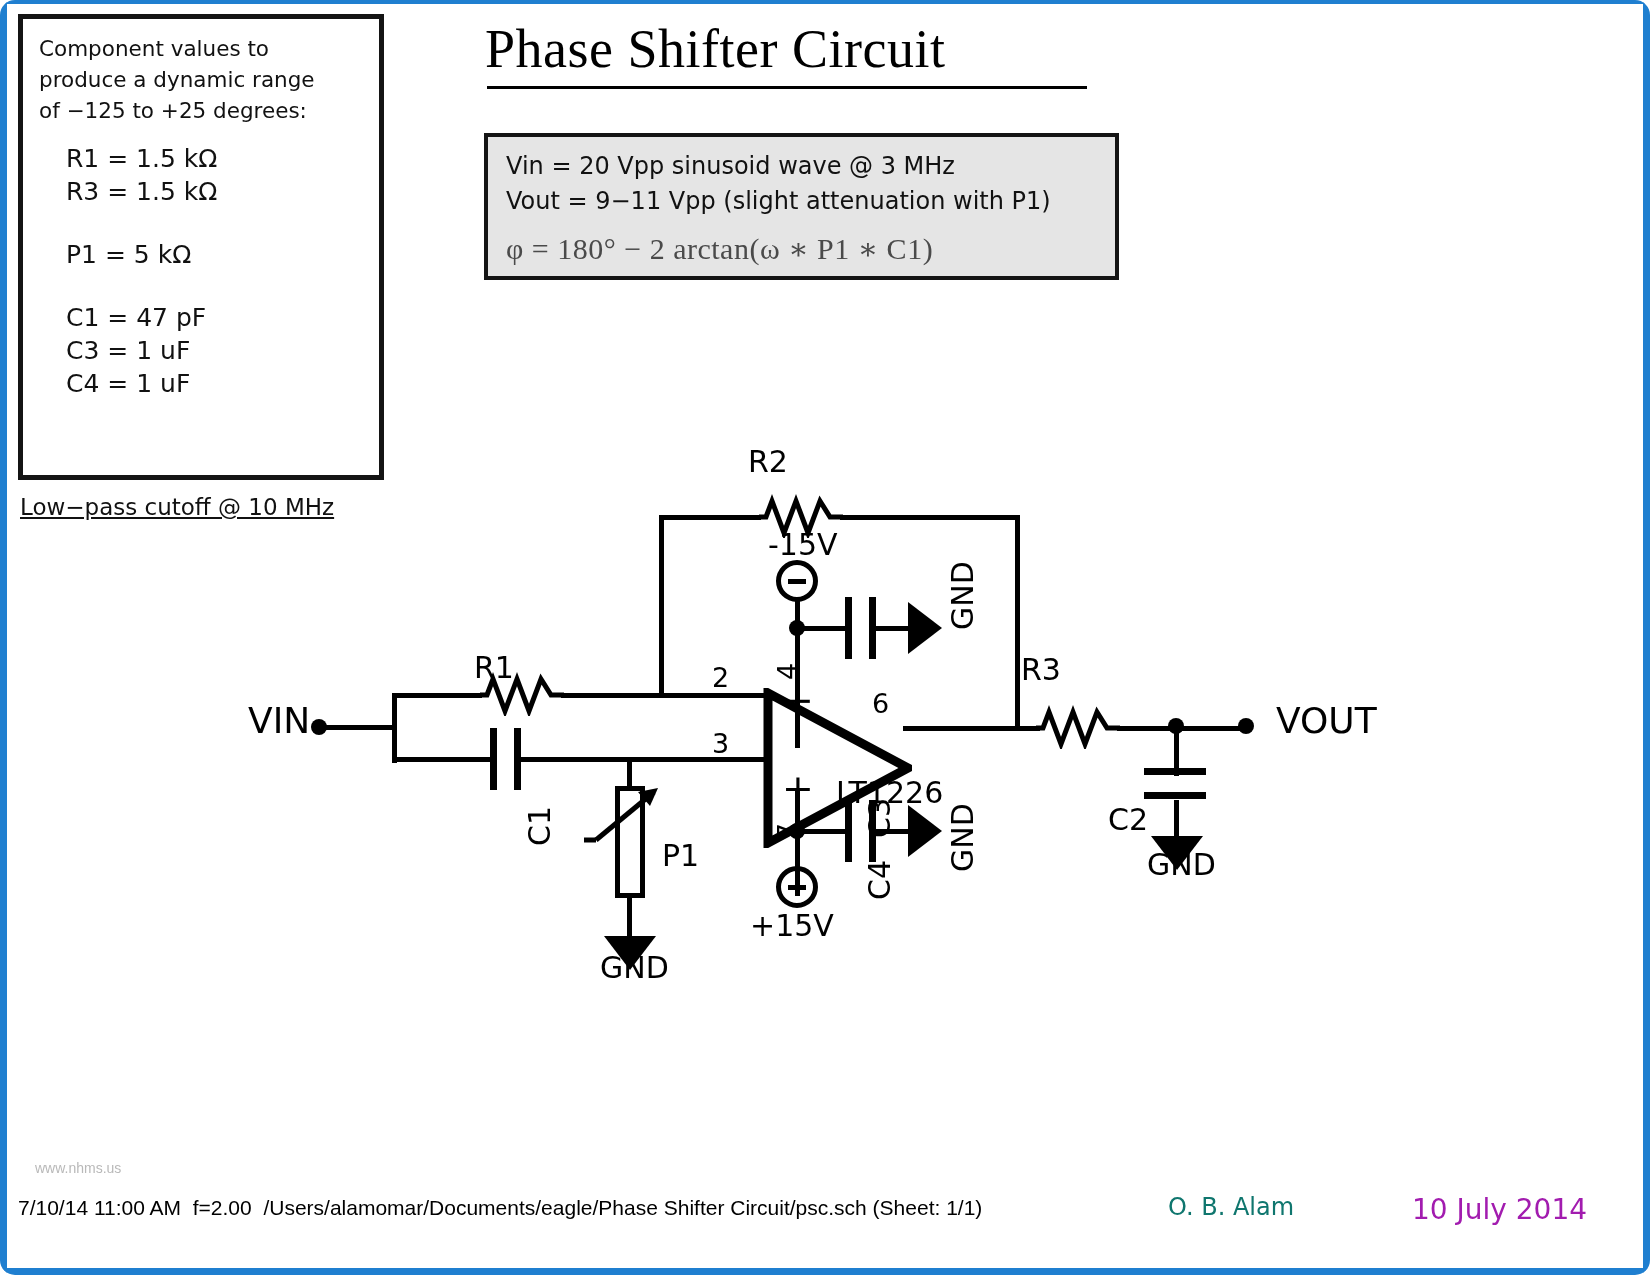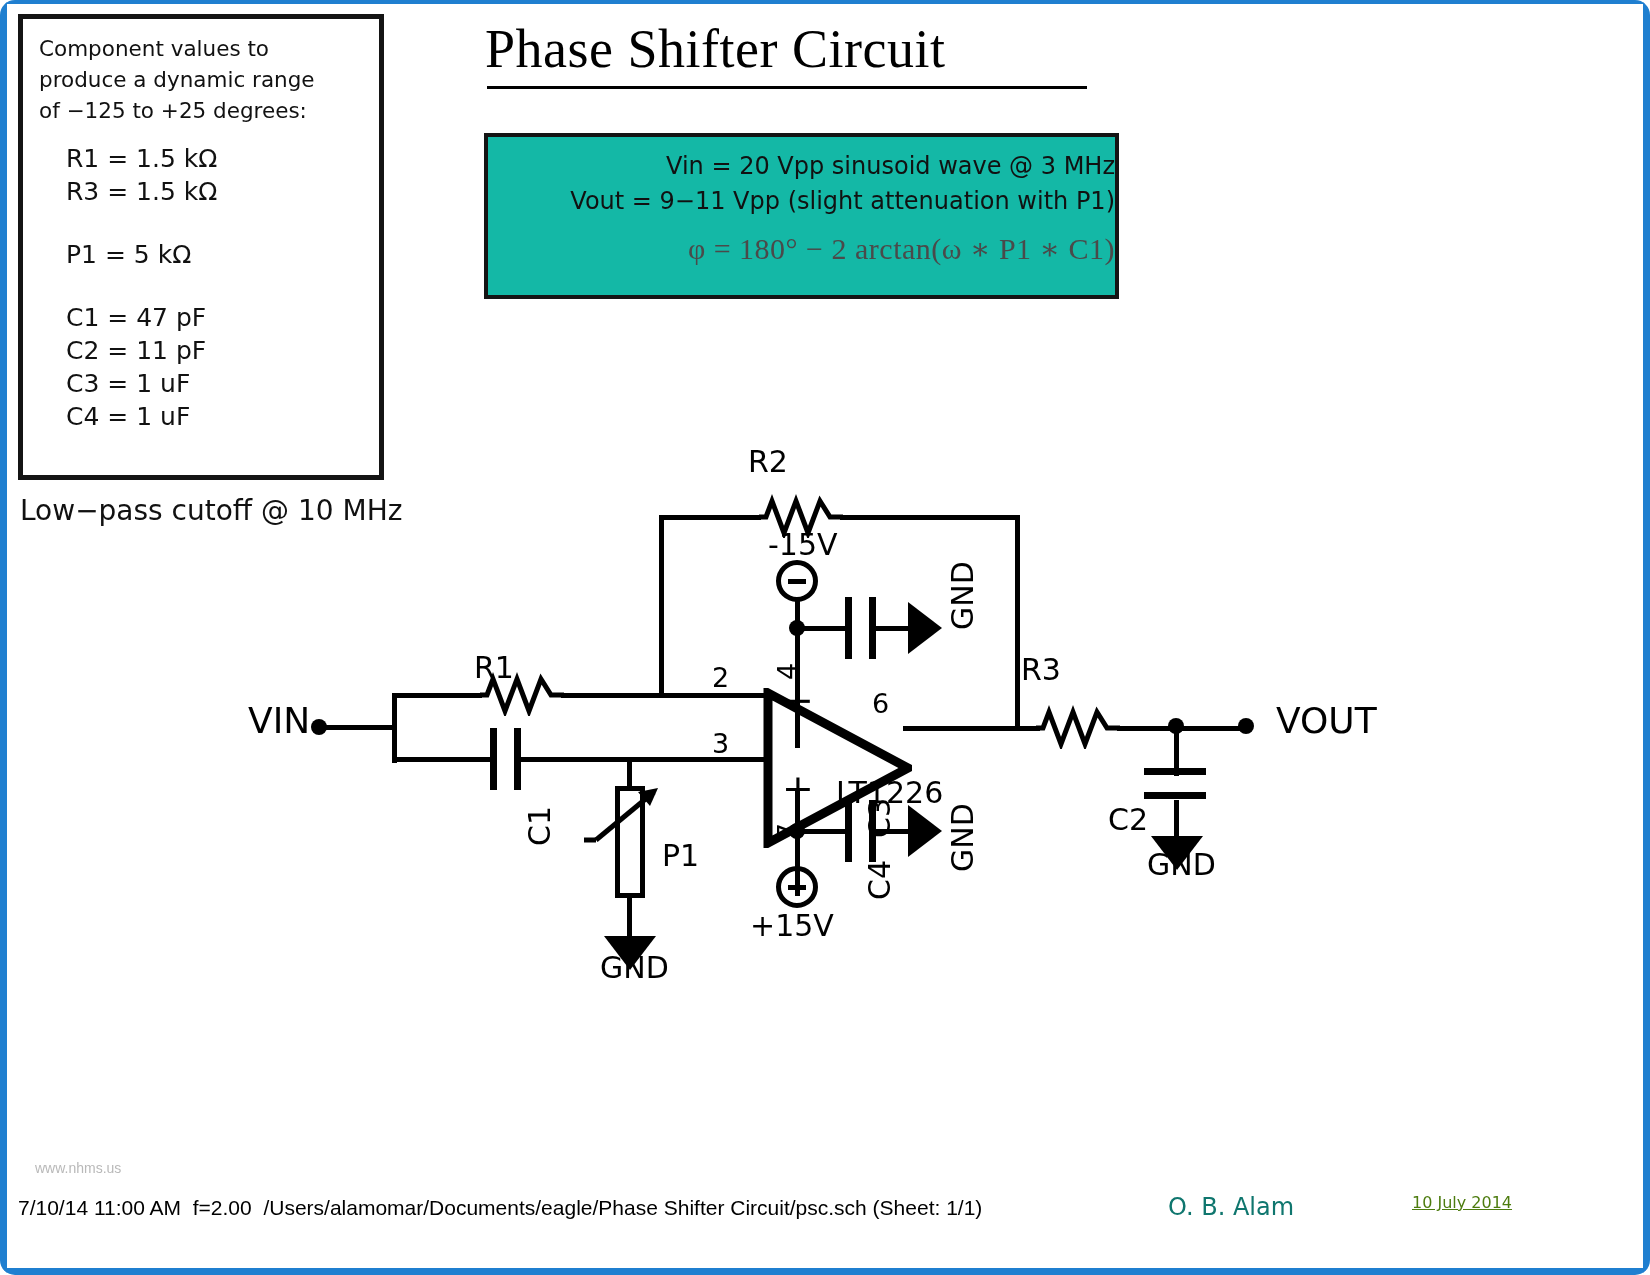--- a/index.html
+++ b/index.html
@@ -49,49 +49,49 @@
     line-height: 33px;
     color: #111;
     padding-left: 8px;
     white-space: pre;
     margin-left: 19px;
   }
   .vgap { height: 30px; }
 
   #lowpass {
     left: 20px; top: 494px;
-    font-size: 28px;
+    font-size: 23px;
     color: #111;
     white-space: pre;
+    text-decoration: underline;
   }
 
   
   #title {
     left: 485px; top: 18px;
     font-family: "Liberation Serif", "DejaVu Serif", serif;
     font-size: 54px;
     color: #000;
     letter-spacing: 0.5px;
     white-space: pre;
   }
   #title-rule {
     left: 487px; top: 86px;
     width: 600px; height: 3px;
     background: #000;
   }
 
   
   #spec-box {
     left: 484px; top: 133px;
-    width: 635px; height: 166px;
+    width: 635px; height: 147px;
     border: 4px solid #141414;
-    background: #14b8a6;
+    background: #e5e5e5;
     box-sizing: border-box;
     padding: 12px 0 0 18px;
-    text-align: right;
   }
   .specline {
     font-size: 24px;
     line-height: 35px;
     color: #111;
     white-space: pre;
   }
   #formula {
     margin-top: 12px;
     font-family: "Liberation Serif", "DejaVu Serif", serif;
@@ -209,24 +209,23 @@
     white-space: pre;
   }
   #footer-author {
     left: 1168px; top: 1193px;
     font-size: 24px;
     color: #0f766e;
     white-space: pre;
   }
   #footer-date {
     left: 1412px; top: 1193px;
-    font-size: 16px;
-    color: #4d7c0f;
-    white-space: pre;
-    text-decoration: underline;
+    font-size: 28px;
+    color: #a21caf;
+    white-space: pre;
   }
 </style>
 </head>
 <body>
 
 <div id="page">
 
   <div id="frame-top" class="abs"></div>
   <div id="frame-left" class="abs"></div>
   <div id="frame-right" class="abs"></div>
@@ -236,21 +235,20 @@
     <div id="values-head">Component values to
 produce a dynamic range
 of −125 to +25 degrees:</div>
     <div class="vlist">
       <div class="vline">R1 = 1.5 kΩ</div>
       <div class="vline">R3 = 1.5 kΩ</div>
       <div class="vgap"></div>
       <div class="vline">P1 = 5 kΩ</div>
       <div class="vgap"></div>
       <div class="vline">C1 = 47 pF</div>
-      <div class="vline">C2 = 11 pF</div>
       <div class="vline">C3 = 1 uF</div>
       <div class="vline">C4 = 1 uF</div>
     </div>
   </div>
 
   <div id="lowpass" class="abs">Low−pass cutoff @ 10 MHz</div>
 
   <div id="title" class="abs">Phase Shifter Circuit</div>
   <div id="title-rule" class="abs"></div>
 

